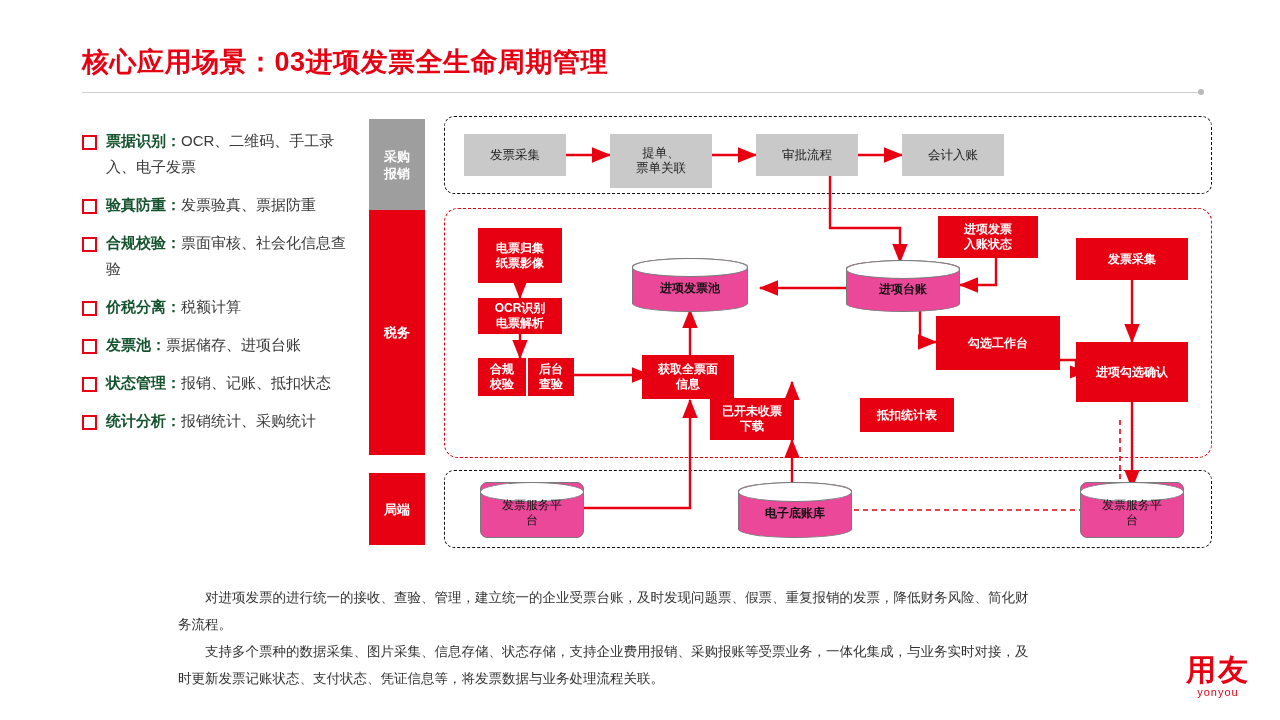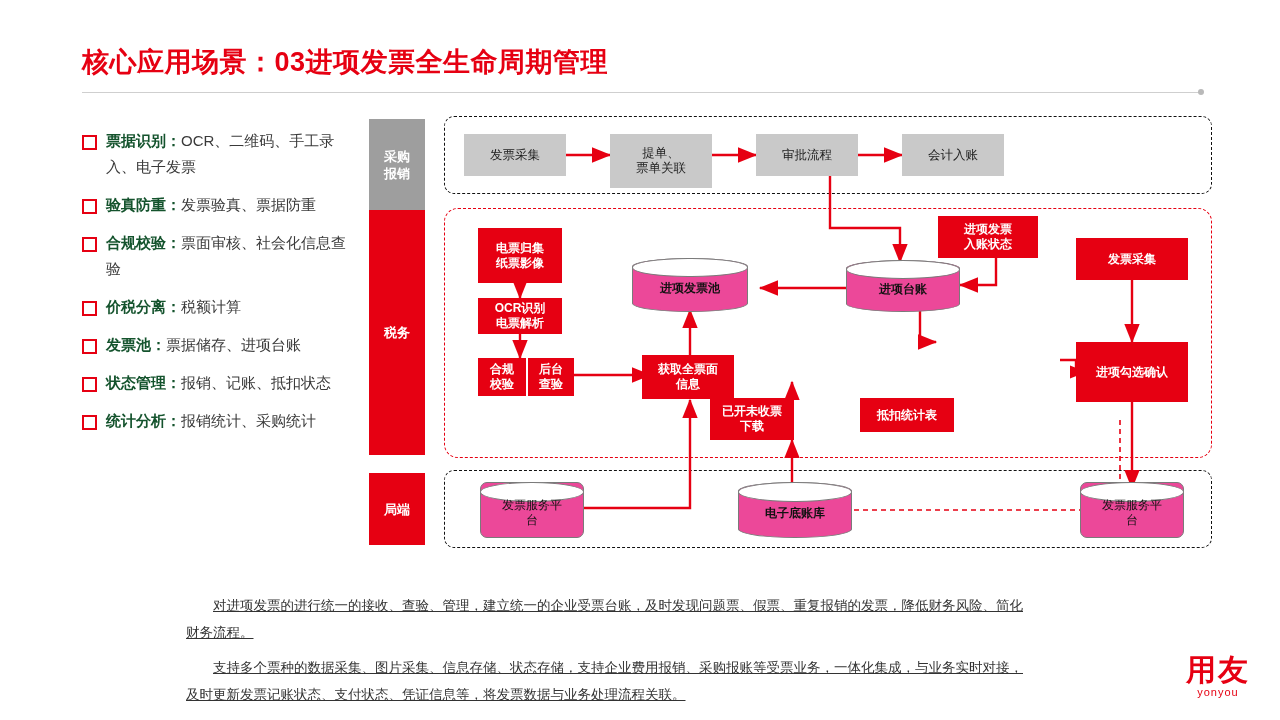--- a/index.html
+++ b/index.html
@@ -181,21 +181,21 @@
   
   .note {
     position: absolute;
     left: 178px;
     top: 584px;
     width: 860px;
     font-size: 13.5px;
     line-height: 27px;
     color: #333;
   }
-  .note p { margin: 8px; text-indent: 2em; text-decoration: underline; }
+  .note p { margin: 0; text-indent: 2em; }
   
   .logo {
     position: absolute;
     right: 30px;
     bottom: 22px;
     text-align: center;
   }
   .logo-cn {
     font-size: 30px;
     font-weight: bold;
@@ -327,20 +327,21 @@
     <div class="node red" style="left:168px; top:248px; width:46px; height:38px;">
         <span>后台<br>查验</span>
       </div>
     <div class="node red" style="left:282px; top:245px; width:92px; height:44px;">
         <span>获取全票面<br>信息</span>
       </div>
     <div class="node red" style="left:350px; top:288px; width:84px; height:42px;">
         <span>已开未收票<br>下载</span>
       </div>
     <div class="node red" style="left:500px; top:288px; width:94px; height:34px;">抵扣统计表</div>
+    <div class="node red" style="left:576px; top:206px; width:124px; height:54px;">勾选工作台</div>
     <div class="node red" style="left:578px; top:106px; width:100px; height:42px;">
         <span>进项发票<br>入账状态</span>
       </div>
     <div class="node red" style="left:716px; top:128px; width:112px; height:42px;">发票采集</div>
     <div class="node red" style="left:716px; top:232px; width:112px; height:60px;">进项勾选确认</div>
 
     <div class="cyl" style="left:272px; top:148px; width:116px; height:54px;">
       <span class="cap"></span>
       <span class="cyl-label">进项发票池</span>
     </div>

